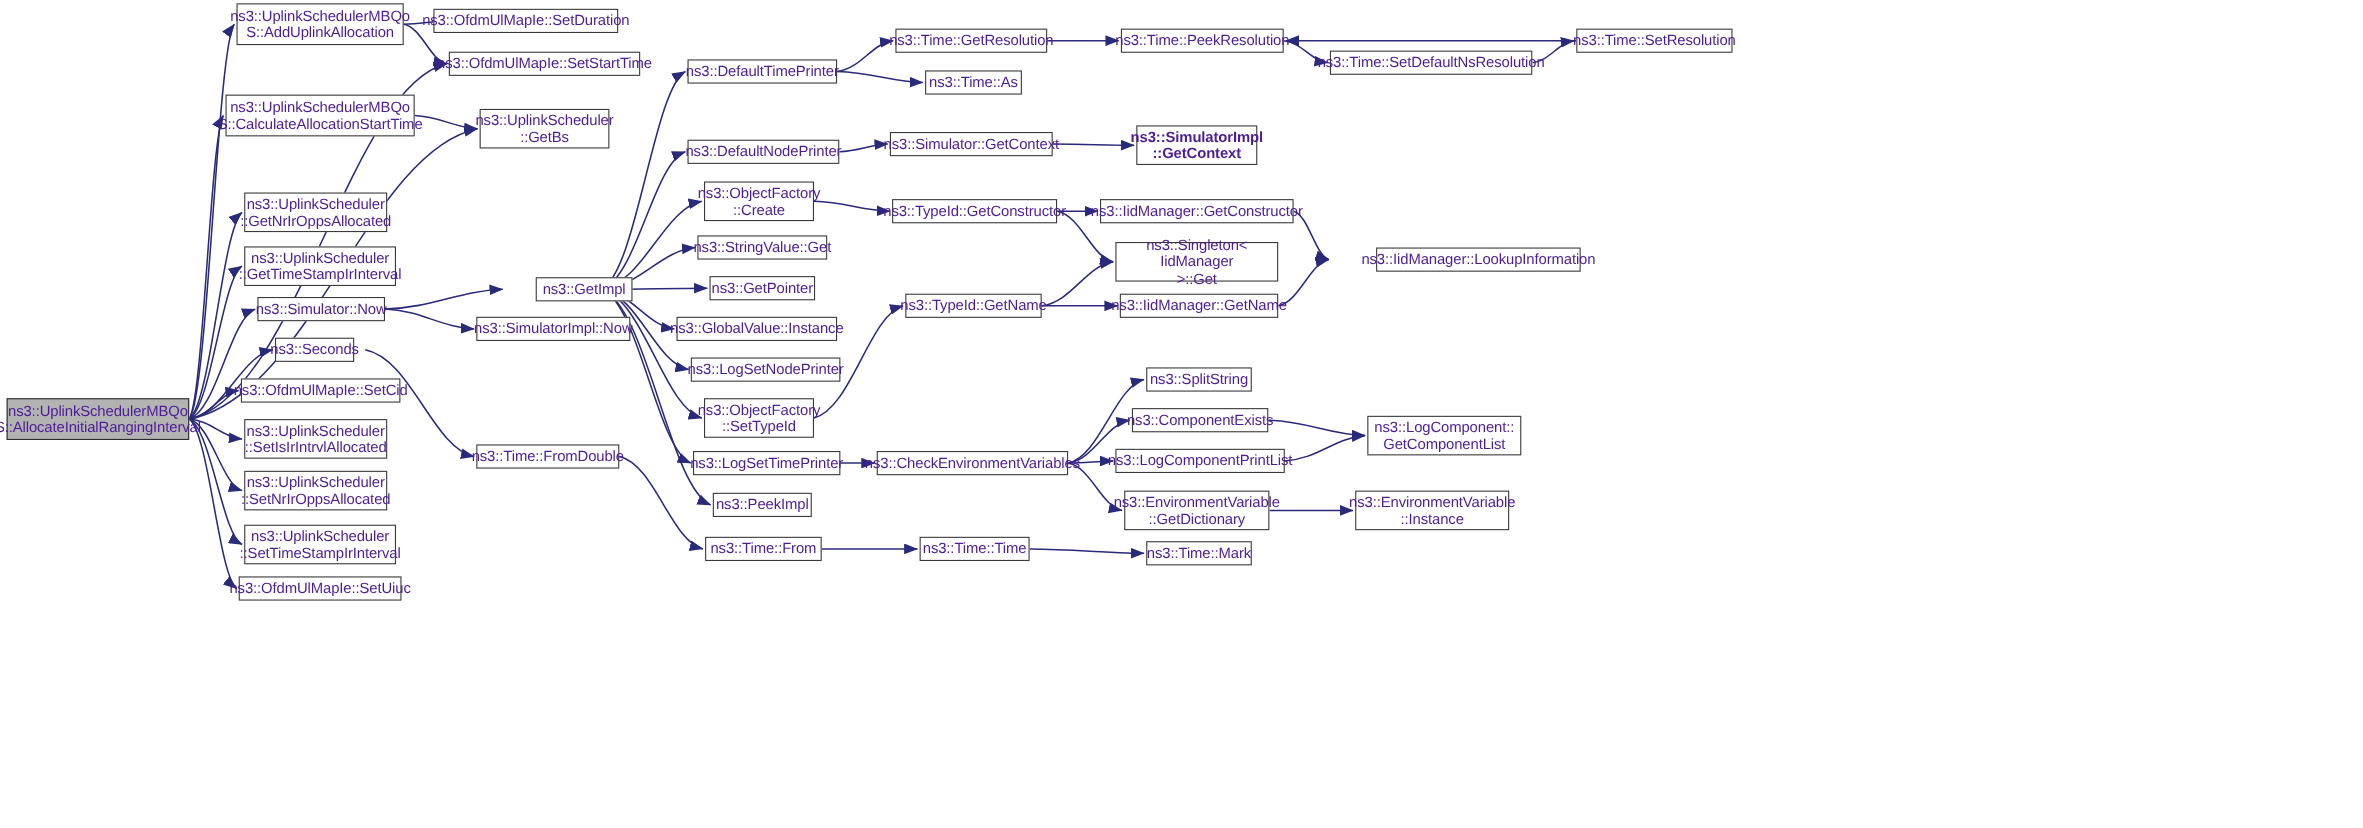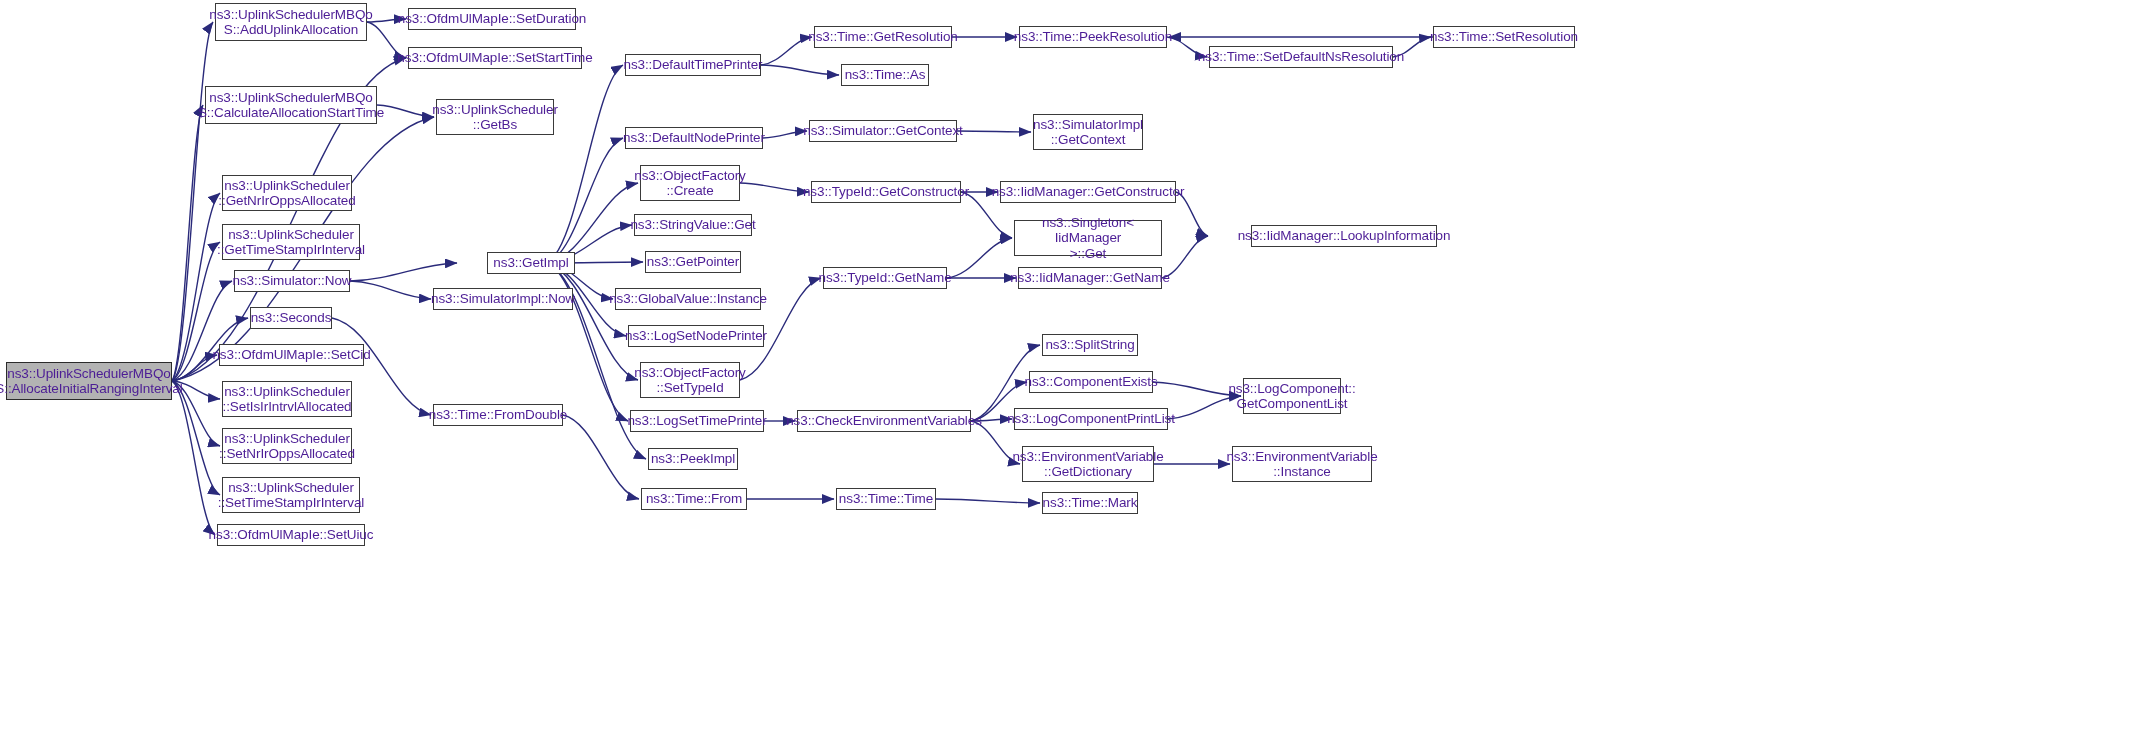--- a/index.html
+++ b/index.html
@@ -112,32 +112,32 @@
         <path d="M 1153 382 C 1189.96 383.176, 1207.56 394.824, 1241 396" fill="none" stroke="#2a2a7a" stroke-width="1.4" marker-end="url(#arrow)"></path>
         <path d="M 1168 419 C 1198.66 417.068, 1213.26 397.932, 1241 396" fill="none" stroke="#2a2a7a" stroke-width="1.4" marker-end="url(#arrow)"></path>
         <path d="M 1154 464 C 1185.92 464, 1201.12 464, 1230 464" fill="none" stroke="#2a2a7a" stroke-width="1.4" marker-end="url(#arrow)"></path>
       </g>
   </svg>
   <div id="nodes">
       <div class="node root" style="left: 6px; top: 362px; width: 166px; height: 38px;">ns3::UplinkSchedulerMBQo
 S::AllocateInitialRangingInterval</div>
       <div class="node" style="left: 215px; top: 3px; width: 152px; height: 38px;">ns3::UplinkSchedulerMBQo
 S::AddUplinkAllocation</div>
-      <div class="node" style="left: 408px; top: 8px; width: 168px; height: 22px;">ns3::OfdmUlMapIe::SetDuration</div>
+      <div class="node" style="left: 394px; top: 8px; width: 168px; height: 22px;">ns3::OfdmUlMapIe::SetDuration</div>
       <div class="node" style="left: 408px; top: 47px; width: 174px; height: 22px;">ns3::OfdmUlMapIe::SetStartTime</div>
       <div class="node" style="left: 205px; top: 86px; width: 172px; height: 38px;">ns3::UplinkSchedulerMBQo
 S::CalculateAllocationStartTime</div>
       <div class="node" style="left: 436px; top: 99px; width: 118px; height: 36px;">ns3::UplinkScheduler
 ::GetBs</div>
       <div class="node" style="left: 222px; top: 175px; width: 130px; height: 36px;">ns3::UplinkScheduler
 ::GetNrIrOppsAllocated</div>
       <div class="node" style="left: 222px; top: 224px; width: 138px; height: 36px;">ns3::UplinkScheduler
 ::GetTimeStampIrInterval</div>
       <div class="node" style="left: 234px; top: 270px; width: 116px; height: 22px;">ns3::Simulator::Now</div>
-      <div class="node" style="left: 250px; top: 307px; width: 82px; height: 22px;">ns3::Seconds</div>
+      <div class="node" style="left: 250px; top: 307px; width: 72px; height: 22px;">ns3::Seconds</div>
       <div class="node" style="left: 219px; top: 344px; width: 145px; height: 22px;">ns3::OfdmUlMapIe::SetCid</div>
       <div class="node" style="left: 222px; top: 381px; width: 130px; height: 36px;">ns3::UplinkScheduler
 ::SetIsIrIntrvlAllocated</div>
       <div class="node" style="left: 222px; top: 428px; width: 130px; height: 36px;">ns3::UplinkScheduler
 ::SetNrIrOppsAllocated</div>
       <div class="node" style="left: 222px; top: 477px; width: 138px; height: 36px;">ns3::UplinkScheduler
 ::SetTimeStampIrInterval</div>
       <div class="node" style="left: 217px; top: 524px; width: 148px; height: 22px;">ns3::OfdmUlMapIe::SetUiuc</div>
       <div class="node" style="left: 459px; top: 252px; width: 88px; height: 22px; margin-left: 28px;">ns3::GetImpl</div>
       <div class="node" style="left: 433px; top: 288px; width: 140px; height: 22px;">ns3::SimulatorImpl::Now</div>
@@ -156,33 +156,33 @@
       <div class="node" style="left: 648px; top: 448px; width: 90px; height: 22px;">ns3::PeekImpl</div>
       <div class="node" style="left: 641px; top: 488px; width: 106px; height: 22px;">ns3::Time::From</div>
       <div class="node" style="left: 814px; top: 26px; width: 138px; height: 22px;">ns3::Time::GetResolution</div>
       <div class="node" style="left: 841px; top: 64px; width: 88px; height: 22px;">ns3::Time::As</div>
       <div class="node" style="left: 809px; top: 120px; width: 148px; height: 22px;">ns3::Simulator::GetContext</div>
       <div class="node" style="left: 811px; top: 181px; width: 150px; height: 22px;">ns3::TypeId::GetConstructor</div>
       <div class="node" style="left: 823px; top: 267px; width: 124px; height: 22px;">ns3::TypeId::GetName</div>
       <div class="node" style="left: 797px; top: 410px; width: 174px; height: 22px;">ns3::CheckEnvironmentVariables</div>
       <div class="node" style="left: 836px; top: 488px; width: 100px; height: 22px;">ns3::Time::Time</div>
       <div class="node" style="left: 1019px; top: 26px; width: 148px; height: 22px;">ns3::Time::PeekResolution</div>
-      <div class="node" style="left: 1033px; top: 114px; width: 110px; height: 36px;">ns3::SimulatorImpl
+      <div class="node" style="left: 1033px; top: 114px; width: 110px; height: 36px; font-weight: bold;">ns3::SimulatorImpl
 ::GetContext</div>
       <div class="node" style="left: 1000px; top: 181px; width: 176px; height: 22px;">ns3::IidManager::GetConstructor</div>
       <div class="node" style="left: 1014px; top: 220px; width: 148px; height: 36px;">ns3::Singleton&lt; IidManager
 &gt;::Get</div>
       <div class="node" style="left: 1018px; top: 267px; width: 144px; height: 22px;">ns3::IidManager::GetName</div>
       <div class="node" style="left: 1042px; top: 334px; width: 96px; height: 22px;">ns3::SplitString</div>
       <div class="node" style="left: 1029px; top: 371px; width: 124px; height: 22px;">ns3::ComponentExists</div>
       <div class="node" style="left: 1014px; top: 408px; width: 154px; height: 22px;">ns3::LogComponentPrintList</div>
       <div class="node" style="left: 1022px; top: 446px; width: 132px; height: 36px;">ns3::EnvironmentVariable
 ::GetDictionary</div>
       <div class="node" style="left: 1042px; top: 492px; width: 96px; height: 22px;">ns3::Time::Mark</div>
       <div class="node" style="left: 1209px; top: 46px; width: 184px; height: 22px;">ns3::Time::SetDefaultNsResolution</div>
       <div class="node" style="left: 1210px; top: 225px; width: 186px; height: 22px; margin-left: 41px;">ns3::IidManager::LookupInformation</div>
-      <div class="node" style="left: 1243px; top: 378px; width: 98px; height: 36px;">ns3::LogComponent::
+      <div class="node" style="left: 1243px; top: 378px; width: 140px; height: 36px;">ns3::LogComponent::
 GetComponentList</div>
       <div class="node" style="left: 1232px; top: 446px; width: 140px; height: 36px;">ns3::EnvironmentVariable
 ::Instance</div>
       <div class="node" style="left: 1433px; top: 26px; width: 142px; height: 22px;">ns3::Time::SetResolution</div>
     </div>
 </div>
 
 </body></html>

